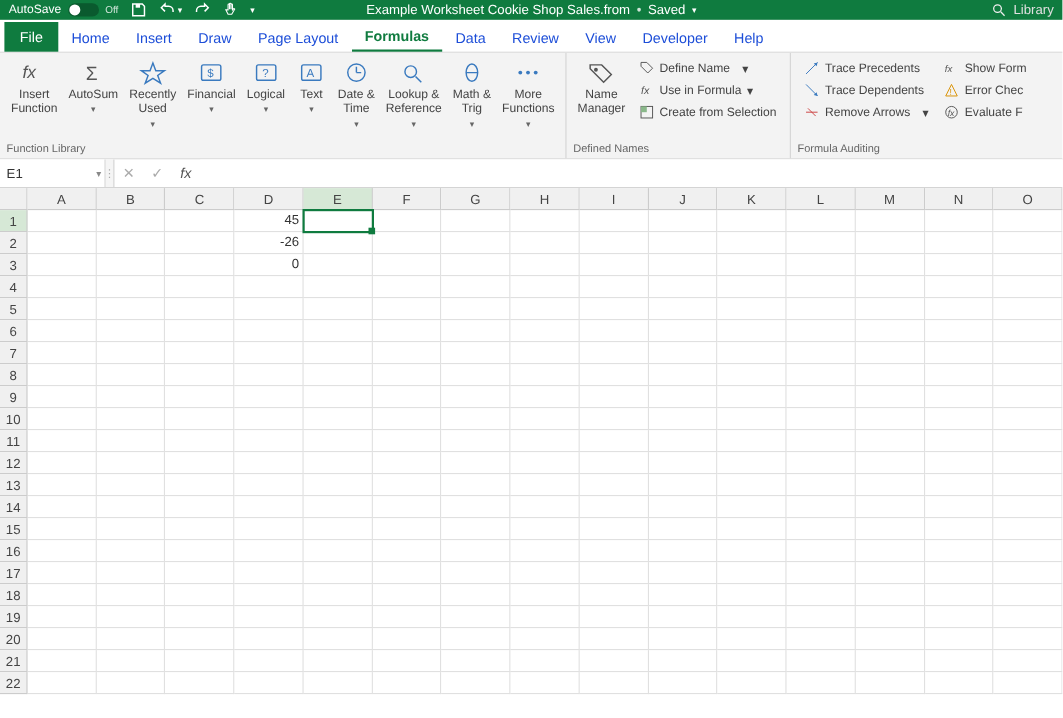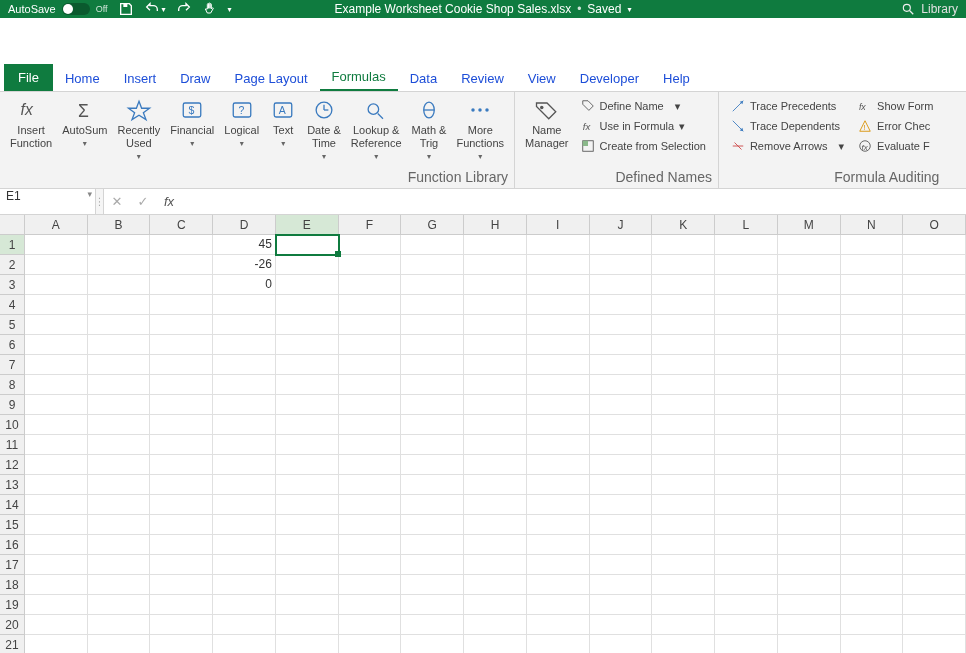--- a/index.html
+++ b/index.html
@@ -11,39 +11,39 @@
   .toggle { width: 28px; height: 12px; background: #0a5a2e; border-radius: 6px; position: relative; }
   .toggle::after { content:""; position:absolute; left:1px; top:1px; width:10px; height:10px; background:#fff; border-radius:50%; }
   .qat-icon { width:16px; height:16px; fill:#fff; }
   .qat-item { display:flex; align-items:center; }
   .titlebar-center { position:absolute; left:50%; transform:translateX(-50%); font-size:12px; display:flex; align-items:center; gap:6px;}
   .titlebar-center .dash { opacity:0.8; }
   .titlebar-right { margin-left:auto; display:flex; align-items:center; gap:6px; }
   .search-box { display:flex; align-items:center; gap:6px; color:#e0e0e0; font-size:12px; }
   .search-box svg { width:14px; height:14px; fill:#e8e8e8; }
   
-  .tabs { background:#fff; height:30px; display:flex; align-items:flex-end; border-bottom:1px solid #d4d4d4; padding-left:4px;margin-top:44px; }
+  .tabs { background:#fff; height:30px; display:flex; align-items:flex-end; border-bottom:1px solid #d4d4d4; padding-left:4px; }
   .tab { padding:6px 12px 5px; font-size:13px; color:#1d4ed8; cursor:pointer; }
   .tab.file { background:#0f7b3f; color:#fff; padding:6px 14px; }
-  .tab.active { color:#0f7b3f; border-bottom:2px solid #0f7b3f; font-weight:400; }
+  .tab.active { color:#0f7b3f; border-bottom:2px solid #0f7b3f; font-weight:700; }
   
   .ribbon { background:#f3f3f3; height:97px; border-bottom:1px solid #d4d4d4; display:flex; gap:0; overflow:hidden; }
   .group { border-right:1px solid #d4d4d4; padding:2px 6px 0; display:flex; flex-direction:column; justify-content:space-between; }
   .group-body { display:flex; gap:2px; flex:1; }
-  .group-label { font-size:14px; color:#666; text-align:right; padding:2px 0 3px; }
+  .group-label { font-size:10px; color:#666; text-align:left; padding:2px 0 3px; }
   .rbtn { display:flex; flex-direction:column; align-items:center; justify-content:flex-start; padding:4px 4px 2px; cursor:pointer; text-align:center; font-size:11px; color:#444; line-height:1.2; gap:2px; }
   .rbtn svg { width:28px; height:24px; }
   .rbtn .lbl { white-space:pre-line; }
   .rbtn .caret { font-size:8px; color:#666; }
   .small-list { display:flex; flex-direction:column; gap:0; padding:2px 2px; }
   .small-item { display:flex; align-items:center; gap:5px; font-size:11px; color:#444; padding:3px 4px; cursor:pointer; white-space:nowrap;}
   .small-item svg { width:14px; height:14px; }
   
   .formula-bar { height:26px; border-bottom:1px solid #d4d4d4; display:flex; align-items:stretch; background:#fff; }
-  .name-box { width:96px; border-right:1px solid #d4d4d4; display:flex; align-items:flex-start; padding:0 6px; font-size:12px; position:relative; background:#fff; }
+  .name-box { width:96px; border-right:1px solid #d4d4d4; display:flex; align-items:center; padding:0 6px; font-size:12px; position:relative; background:#fff; }
   .name-box .dd { position:absolute; right:3px; font-size:9px; color:#888; }
   .fb-sep { width:8px; border-right:1px solid #d4d4d4; background:#f5f5f5; display:flex; align-items:center; justify-content:center; color:#aaa; font-size:10px;}
   .fb-btn { width:26px; display:flex; align-items:center; justify-content:center; color:#aaa; font-size:13px; cursor:pointer; }
   .fb-btn.fx { font-style:italic; font-family:"Times New Roman",serif; color:#555;}
   .fb-input { flex:1; border:none; outline:none; padding:0 6px; font-size:12px; }
   
   .grid-area { position:relative; height:482px; overflow:hidden; background:#fff; }
   .corner { position:absolute; left:0; top:0; width:25px; height:20px; background:#f0f0f0; border-right:1px solid #ccc; border-bottom:1px solid #ccc; }
   .col-headers { position:absolute; left:25px; top:0; right:0; height:20px; display:flex; }
   .col-h { width:64px; background:#f0f0f0; border-right:1px solid #ccc; border-bottom:1px solid #ccc; text-align:center; font-size:12px; color:#444; line-height:20px; }
@@ -89,21 +89,21 @@
     <div class="qat-item">
       <svg class="qat-icon" viewBox="0 0 24 24">
           <path d="M8 12V5a1 1 0 012 0v6V4a1 1 0 012 0v7V5a1 1 0 012 0v7l2-2 1 1-4 7H8l-3-6z" fill="none" stroke="#fff" stroke-width="1.5"></path>
         </svg>
     </div>
     <div class="qat-item">
         <span style="font-size:8px">▾</span>
       </div>
   </div>
   <div class="titlebar-center">
-    <span>Example Worksheet Cookie Shop Sales.xlsx</span>
+    <span>Example Worksheet Cookie Shop Sales.from</span>
     <span class="dash">•</span>
     <span>Saved</span>
     <span style="font-size:8px">▾</span>
   </div>
   <div class="titlebar-right">
     <div class="search-box">
       <svg viewBox="0 0 24 24">
           <circle cx="10" cy="10" r="6" fill="none" stroke="#eee" stroke-width="2"></circle>
           <line x1="15" y1="15" x2="21" y2="21" stroke="#eee" stroke-width="2"></line>
         </svg>

